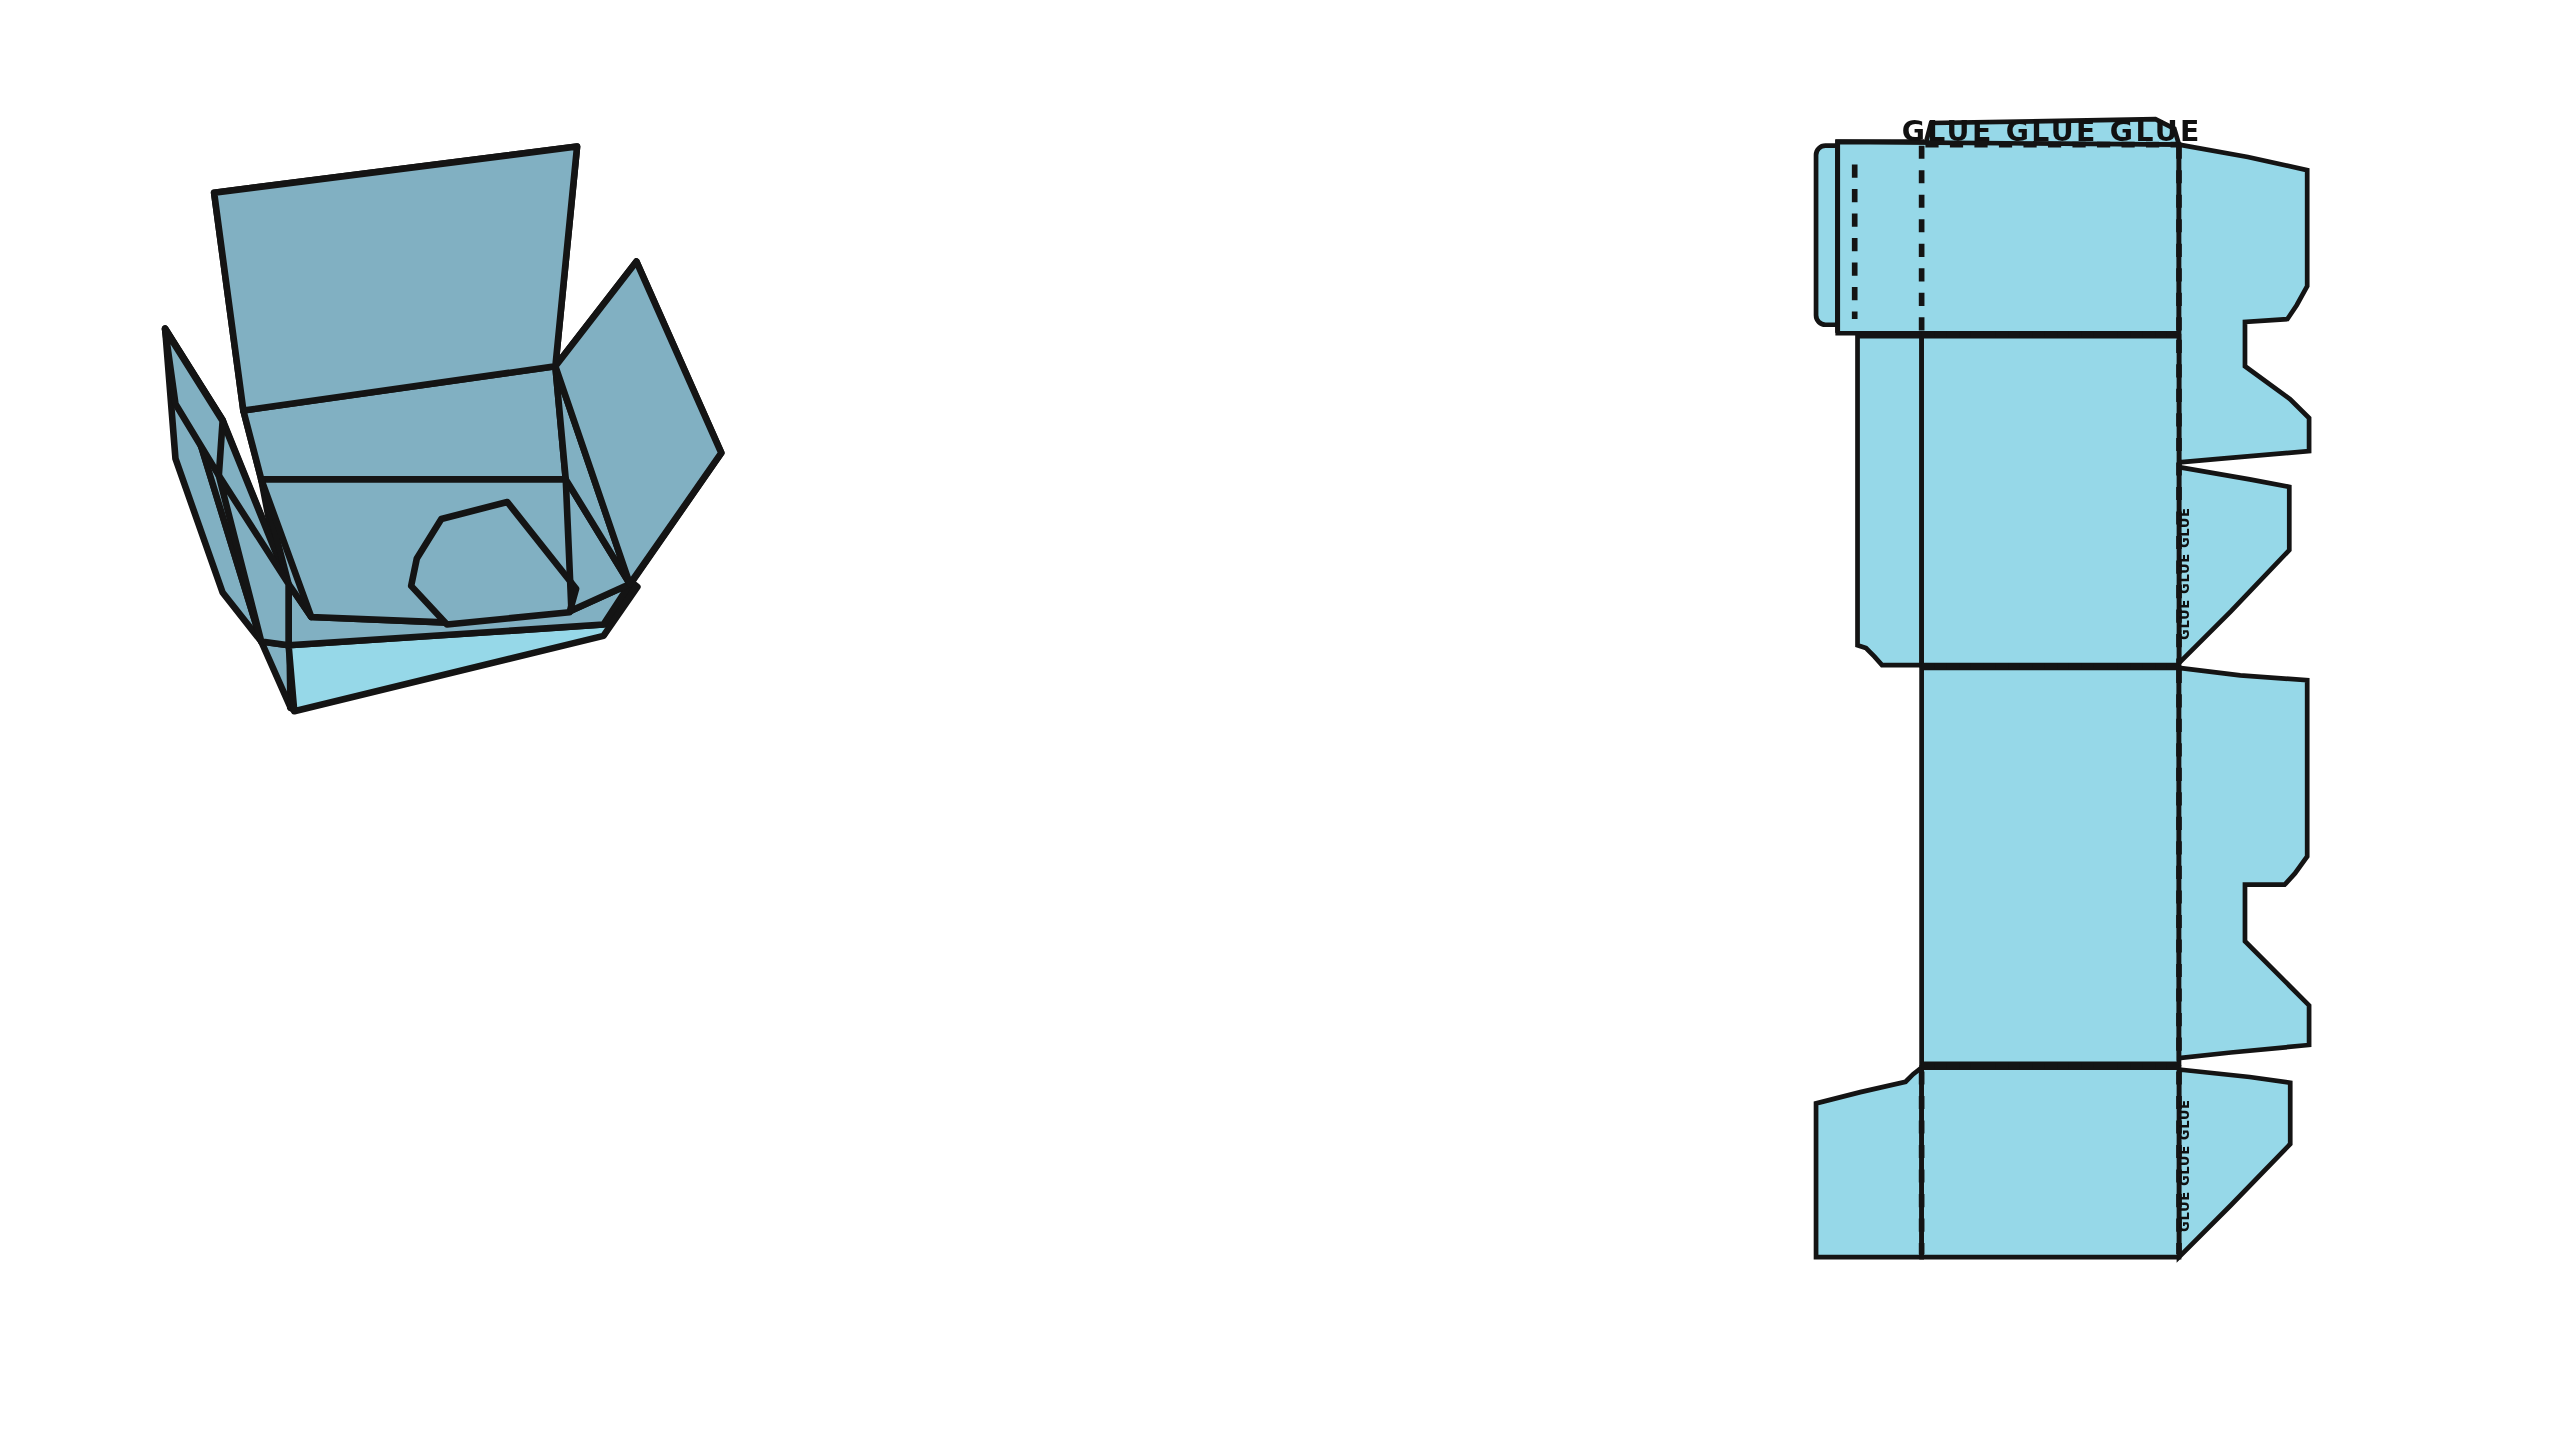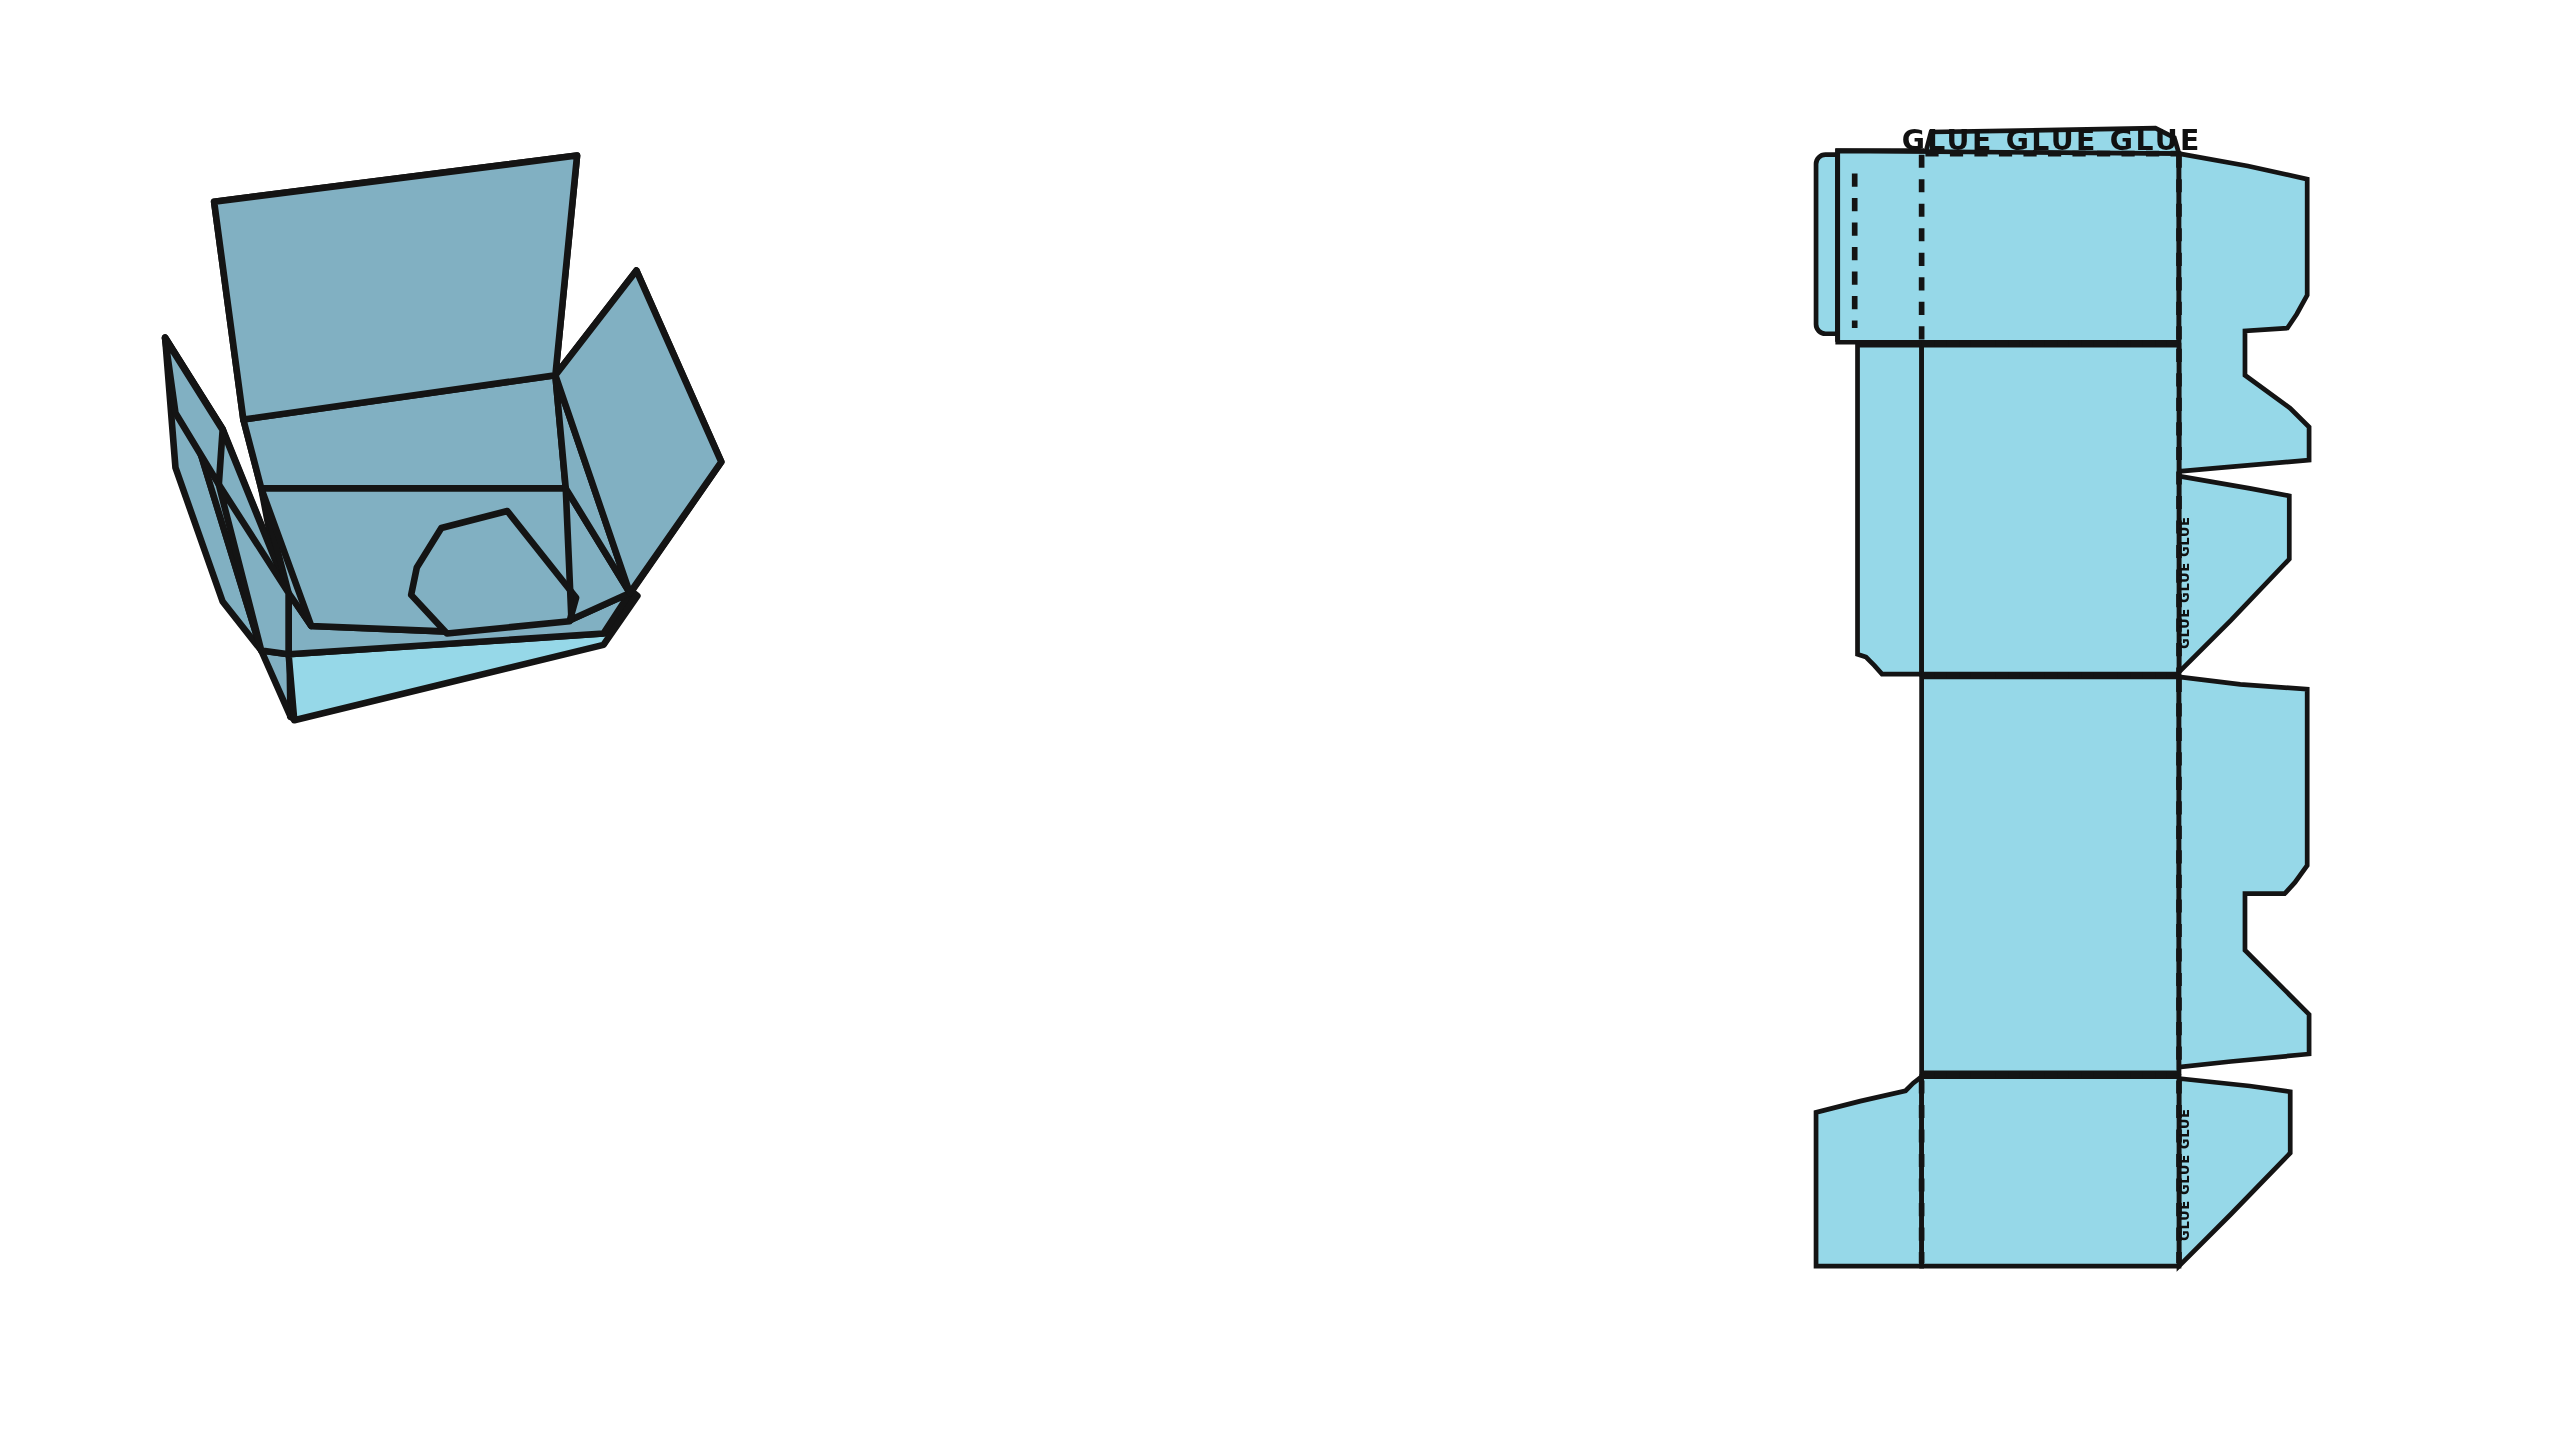--- a/index.html
+++ b/index.html
@@ -11,21 +11,21 @@
   body {
     width: 2576px;
     height: 1448px;
     position: relative;
     overflow: hidden;
     font-family: "Liberation Sans", sans-serif;
   }
   #stage {
     position: absolute;
     left: 0;
-    top: 17px;
+    top: 8px;
     width: 2576px;
     height: 1068px;
     background: #ffffff;
   }
   .panel {
     position: absolute;
     top: 0;
   }
   #box-3d-panel {
     left: 0;

